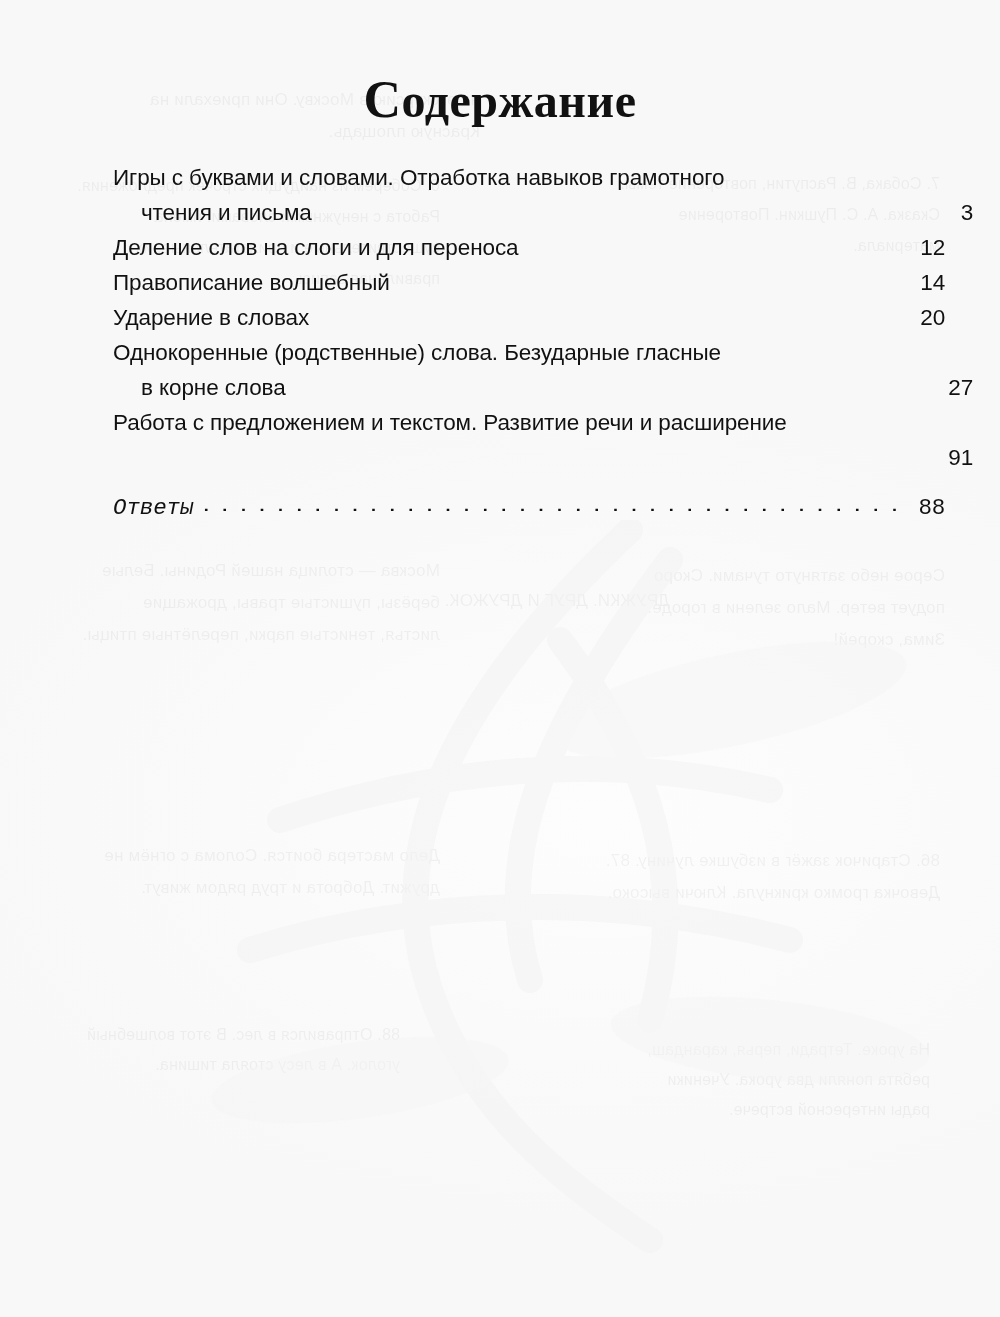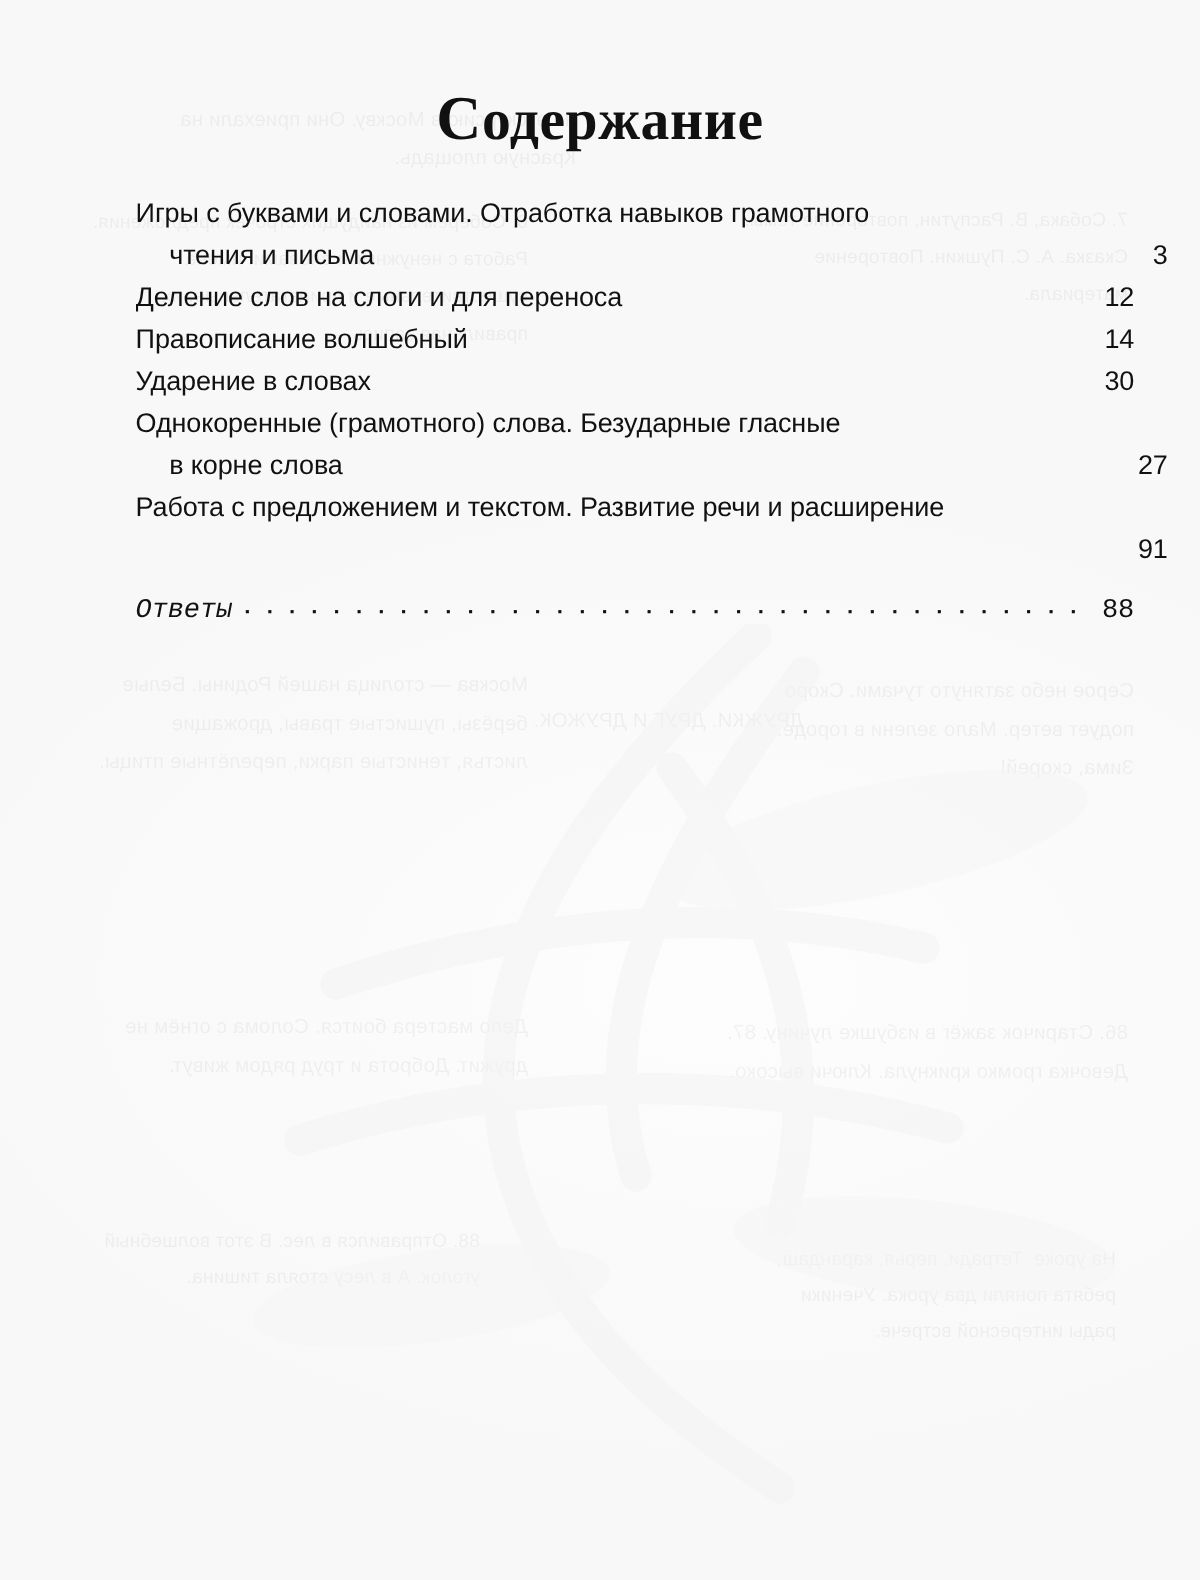--- a/index.html
+++ b/index.html
@@ -240,26 +240,26 @@
           <span class="entry-text">Правописание волшебный</span>
           <span class="leader"></span>
           <span class="page-num">14</span>
         </div>
       </div>
 
       <div class="toc-entry">
         <div class="entry-row tight">
           <span class="entry-text">Ударение в словах</span>
           <span class="leader"></span>
-          <span class="page-num">30</span>
-        </div>
-      </div>
-
-      <div class="toc-entry">
-        <span class="entry-head">Однокоренные (грамотного) слова. Безударные гласные</span>
+          <span class="page-num">20</span>
+        </div>
+      </div>
+
+      <div class="toc-entry">
+        <span class="entry-head">Однокоренные (родственные) слова. Безударные гласные</span>
         <div class="entry-row indented tight">
           <span class="entry-text">в корне слова</span>
           <span class="leader"></span>
           <span class="page-num">27</span>
         </div>
       </div>
 
 
       <div class="toc-entry">
         <span class="entry-head">Работа с предложением и текстом. Развитие речи и расширение</span>

